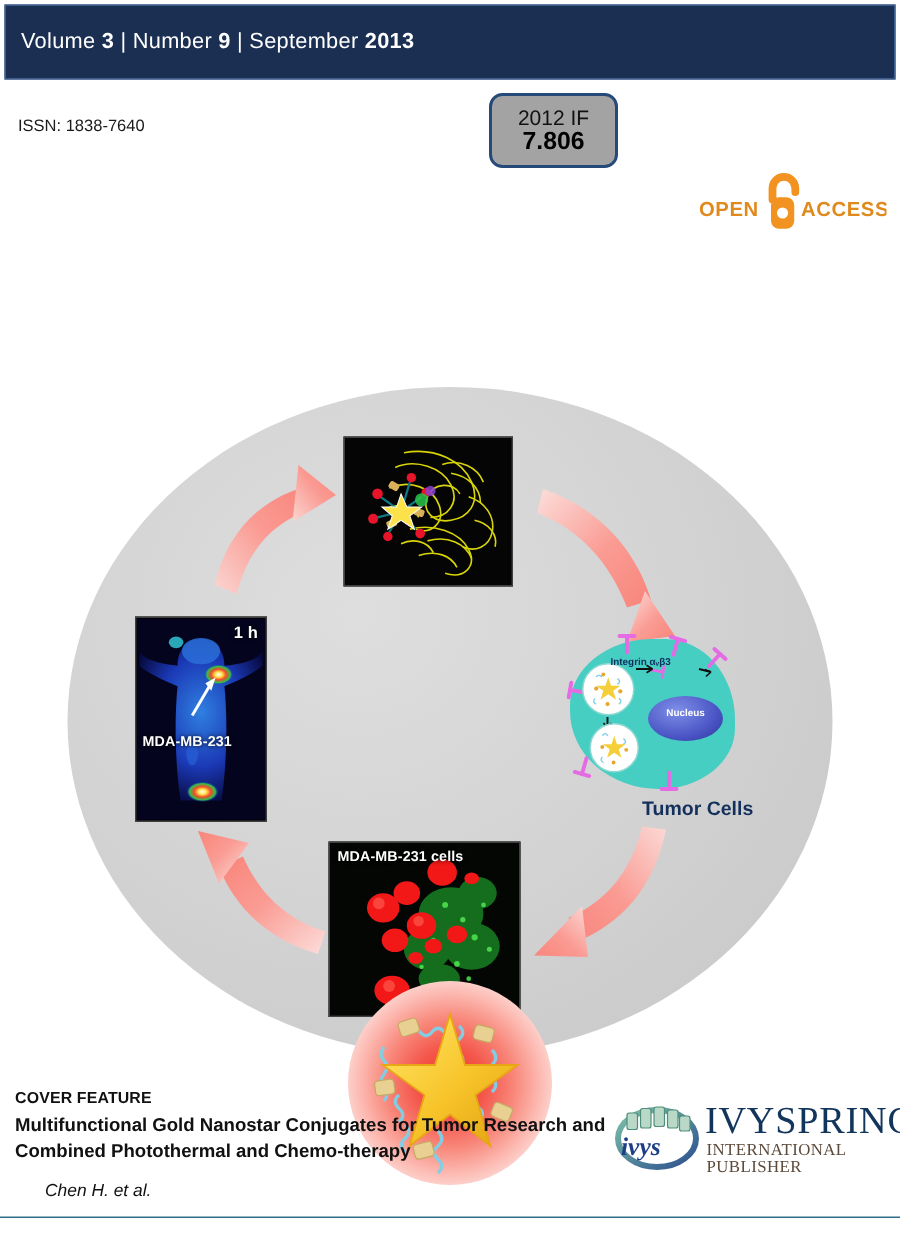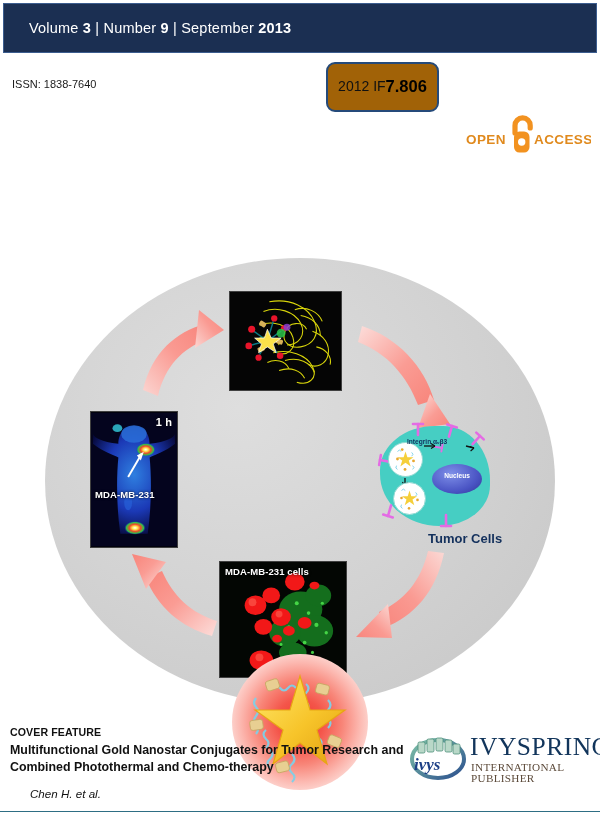--- a/index.html
+++ b/index.html
@@ -20,49 +20,48 @@
     width: 594px; height: 50px;
     background: #1b2f52;
     border: 1px solid #3c5d8f;
     display: flex;
     align-items: center;
   }
   .issue-line {
     color: #ffffff;
     font-size: 14.5px;
     letter-spacing: .2px;
-    padding-left: 19px;
+    padding-left: 10px;
     white-space: nowrap;
-    margin-left: 6px;
   }
   .issue-line b { font-weight: bold; }
 
   
   .meta-row {
     position: absolute;
     left: 0; top: 56px;
     width: 600px; height: 62px;
   }
   .issn {
     position: absolute;
     left: 12px; top: 22px;
     font-size: 11px;
     color: #1a1a1a;
     white-space: nowrap;
   }
 
   .if-box {
     position: absolute;
     left: 326px; top: 6px;
-    width: 113px; height: 50px;
+    width: 86px; height: 50px;
     border: 2.2px solid #254a7a;
     border-radius: 9px;
-    background: #a16207;
+    background: #a3a3a3;
     display: flex;
-    flex-direction: row;
+    flex-direction: column;
     align-items: center;
     justify-content: center;
     line-height: 1.08;
   }
   .if-year { font-size: 14px; color: #111; }
   .if-value { font-size: 16.5px; font-weight: bold; color: #000; }
 
   
   .oa-logo {
     position: absolute;

